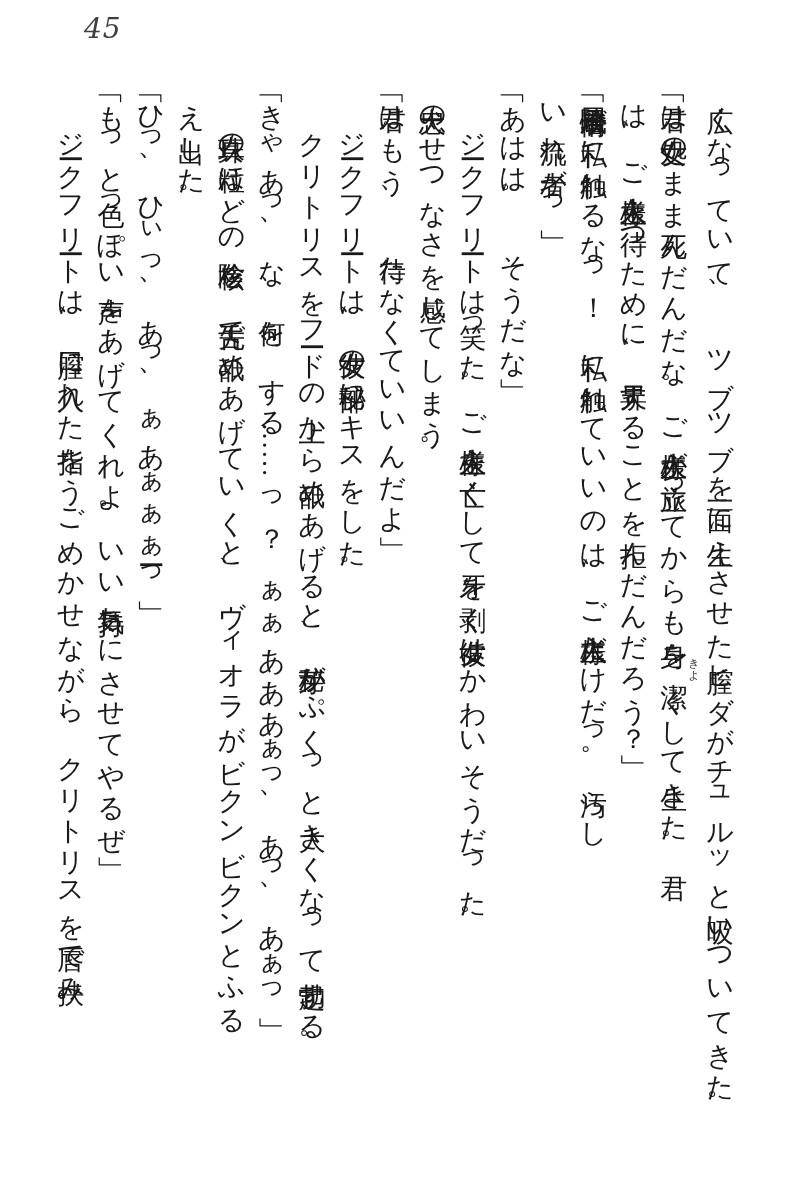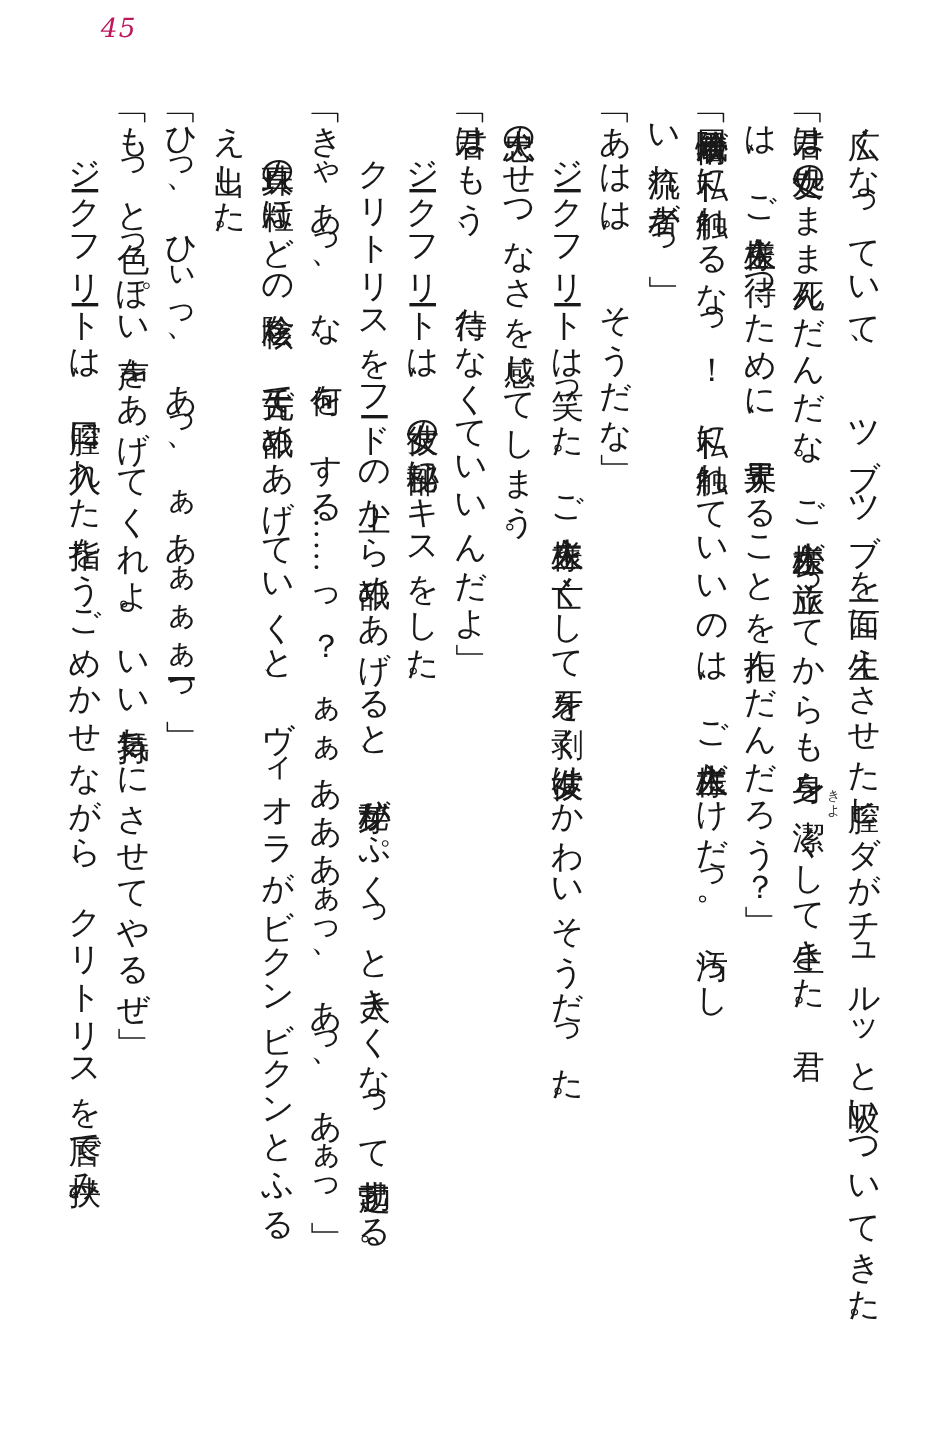--- a/index.html
+++ b/index.html
@@ -12,24 +12,24 @@
     position: relative;
     background: #ffffff;
     color: #1a1a1a;
     font-family: "Liberation Serif", "DejaVu Serif", serif;
     overflow: hidden;
   }
   .page-number {
     position: absolute;
     top: 12px;
     left: 84px;
-    font-size: 22px;
+    font-size: 28px;
     font-style: italic;
     font-family: "DejaVu Serif", serif;
-    color: #be185d;
+    color: #404040;
     letter-spacing: 1px;
   }
   .text-block {
     position: absolute;
     top: 86px;
     right: 52px;
     width: 684px;
     height: 1052px;
     writing-mode: vertical-rl;
     text-orientation: mixed;

